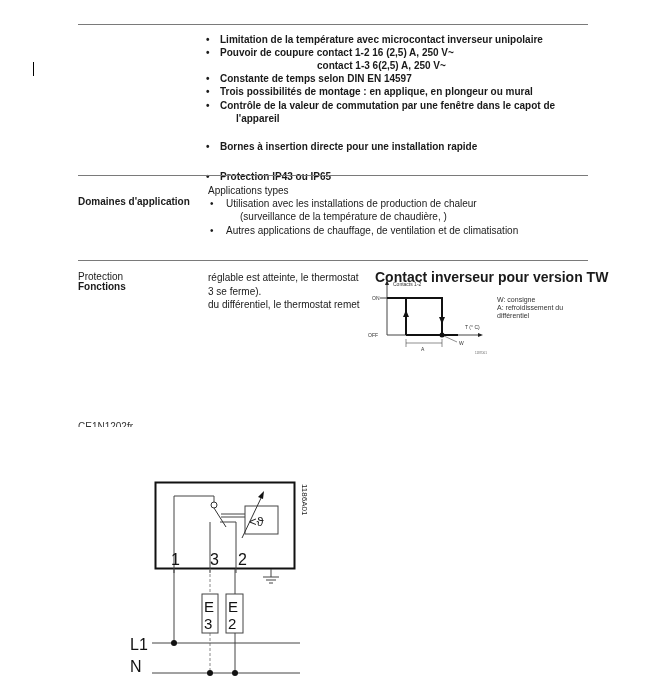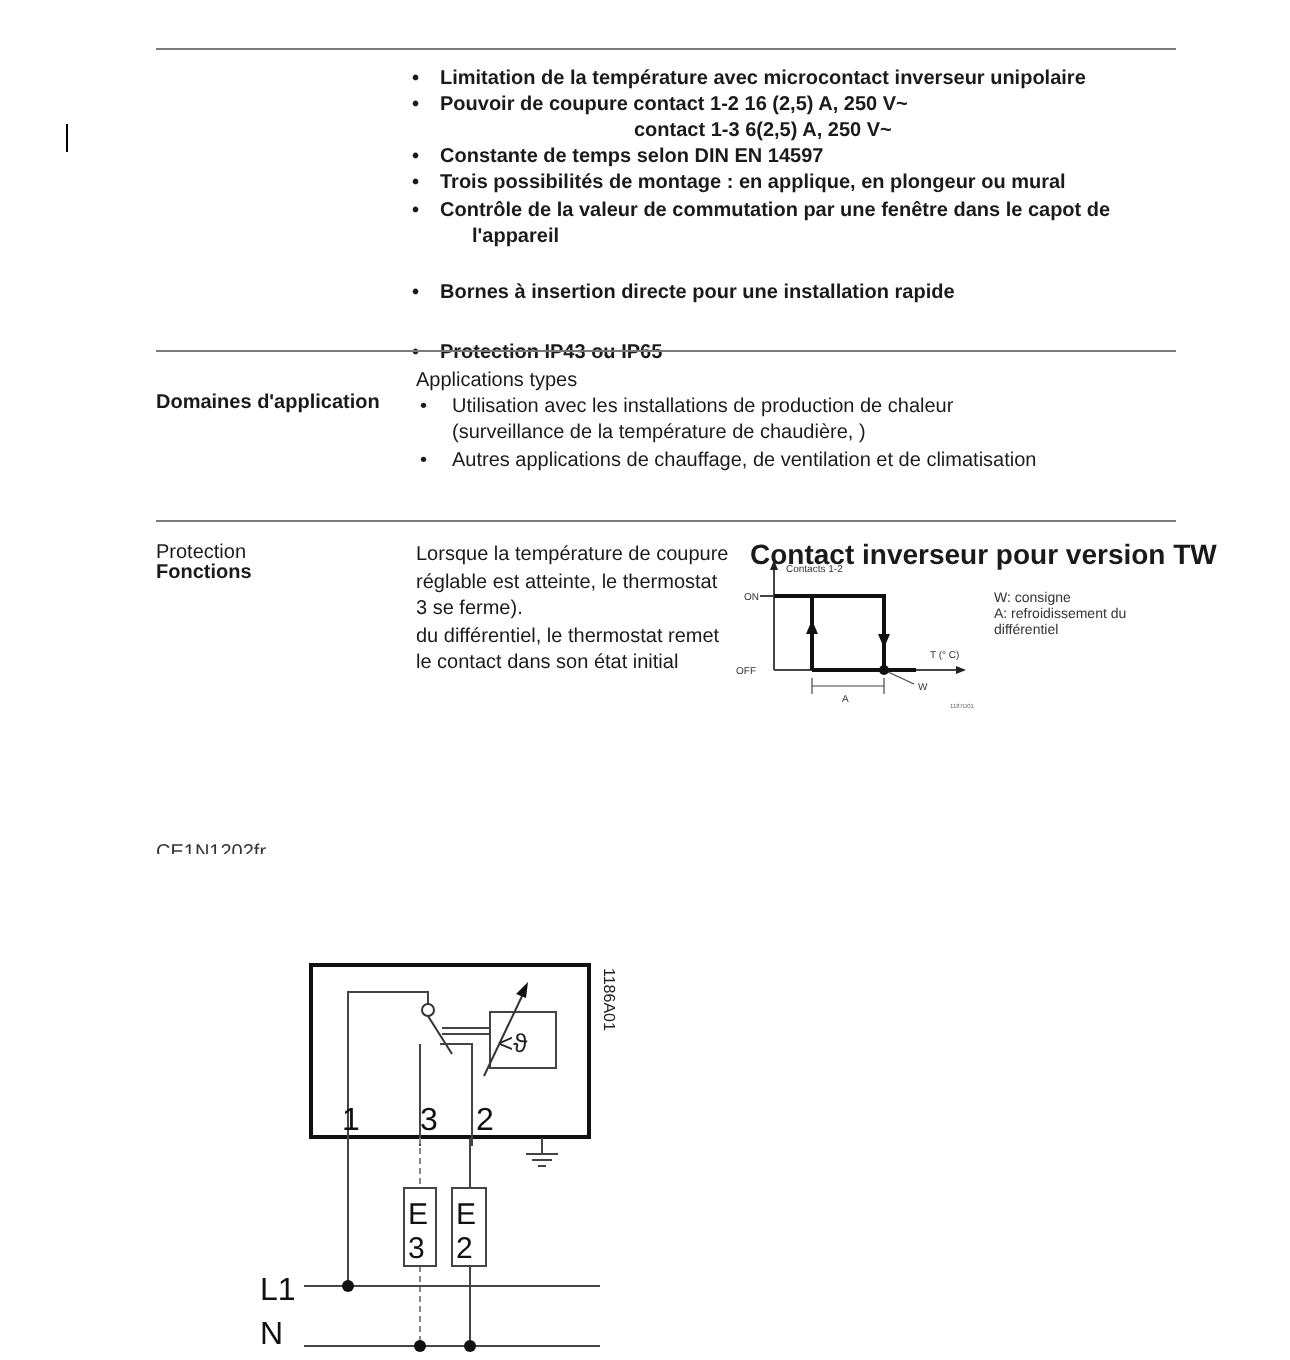--- a/index.html
+++ b/index.html
@@ -29,32 +29,30 @@
 <div class="abs feat" style="top:85px;"><span class="b">•</span><span>Trois possibilités de montage : en applique, en plongeur ou mural</span></div>
 <div class="abs feat" style="top:99px;"><span class="b">•</span><span>Contrôle de la valeur de commutation par une fenêtre dans le capot de</span></div>
 <div class="abs feat" style="top:112px; left:236px;"><span>l'appareil</span></div>
 <div class="abs feat" style="top:126px;margin-top:44px;"><span class="b">•</span><span>Protection IP43 ou IP65</span></div>
 <div class="abs feat" style="top:140px;"><span class="b">•</span><span>Bornes à insertion directe pour une installation rapide</span></div>
 
 <div class="abs sec" style="top:160px;">Domaines d'application</div>
 <div class="rule" style="left:78px; top:175px; width:510px;"></div>
 <div class="abs txt" style="left:208px; top:184px;">Applications types</div>
 <div class="abs txt" style="left:210px; top:197px;"><span style="display:inline-block;width:16px;">•</span><span>Utilisation avec les installations de production de chaleur</span></div>
-<div class="abs txt" style="left:226px; top:210px;">(surveillance de la température de chaudière, )</div>
+<div class="abs txt" style="left:240px; top:210px;">(surveillance de la température de chaudière, )</div>
 <div class="abs txt" style="left:210px; top:224px;"><span style="display:inline-block;width:16px;">•</span><span>Autres applications de chauffage, de ventilation et de climatisation</span></div>
 
 <div class="abs sec" style="top:245px;">Fonctions</div>
 <div class="rule" style="left:78px; top:260px; width:510px;"></div>
 <div class="abs txt" style="left:78px; top:270px;">Protection</div>
 <div class="abs txt" style="left:208px; top:271px;">
-  <div>Lorsque la température de coupure</div>
   <div>réglable est atteinte, le thermostat</div>
   <div>3 se ferme).</div>
   <div>du différentiel, le thermostat remet</div>
-  <div>le contact dans son état initial</div>
 </div>
 
 <div class="abs" style="left:375px; top:269px; font-size:14px; font-weight:bold; white-space:nowrap;">Contact inverseur pour version TW</div>
 <svg class="abs" style="left:365px; top:278px;" width="130" height="80">
   <line x1="22" y1="57" x2="22" y2="5" stroke="#444" stroke-width="1"></line>
   <polygon points="22,2 20,7 24,7" fill="#222"></polygon>
   <text x="28" y="8" font-size="5" fill="#333">Contacts 1-2</text>
   <line x1="22" y1="57" x2="115" y2="57" stroke="#444" stroke-width="1"></line>
   <polygon points="118,57 113,55 113,59" fill="#222"></polygon>
   <text x="100" y="51" font-size="5" fill="#333">T (° C)</text>

